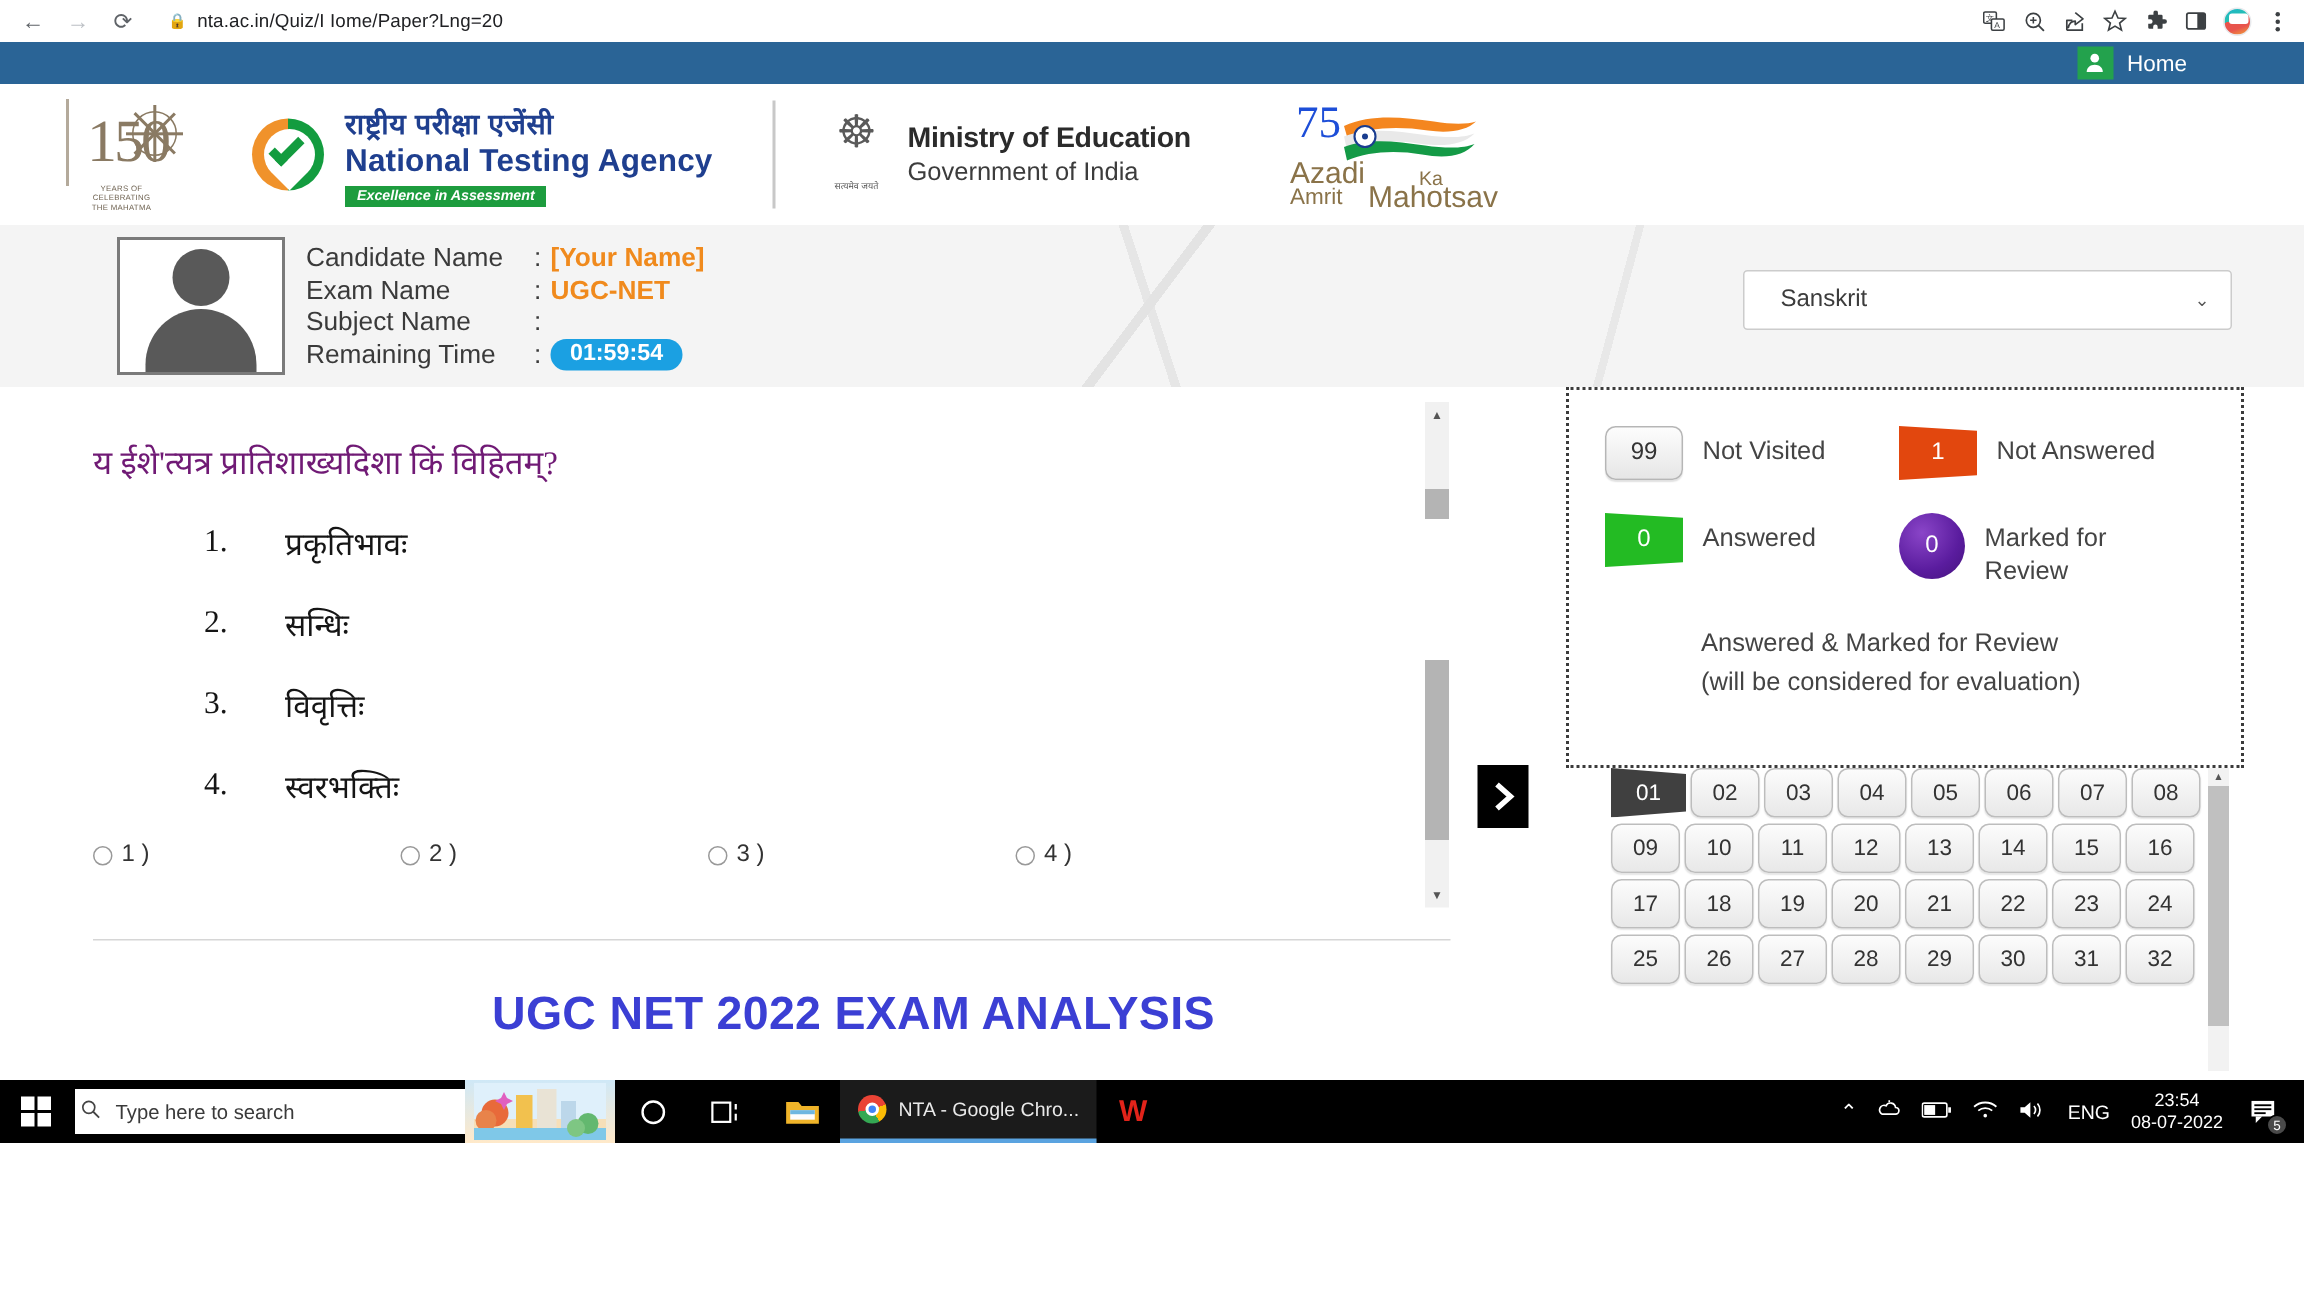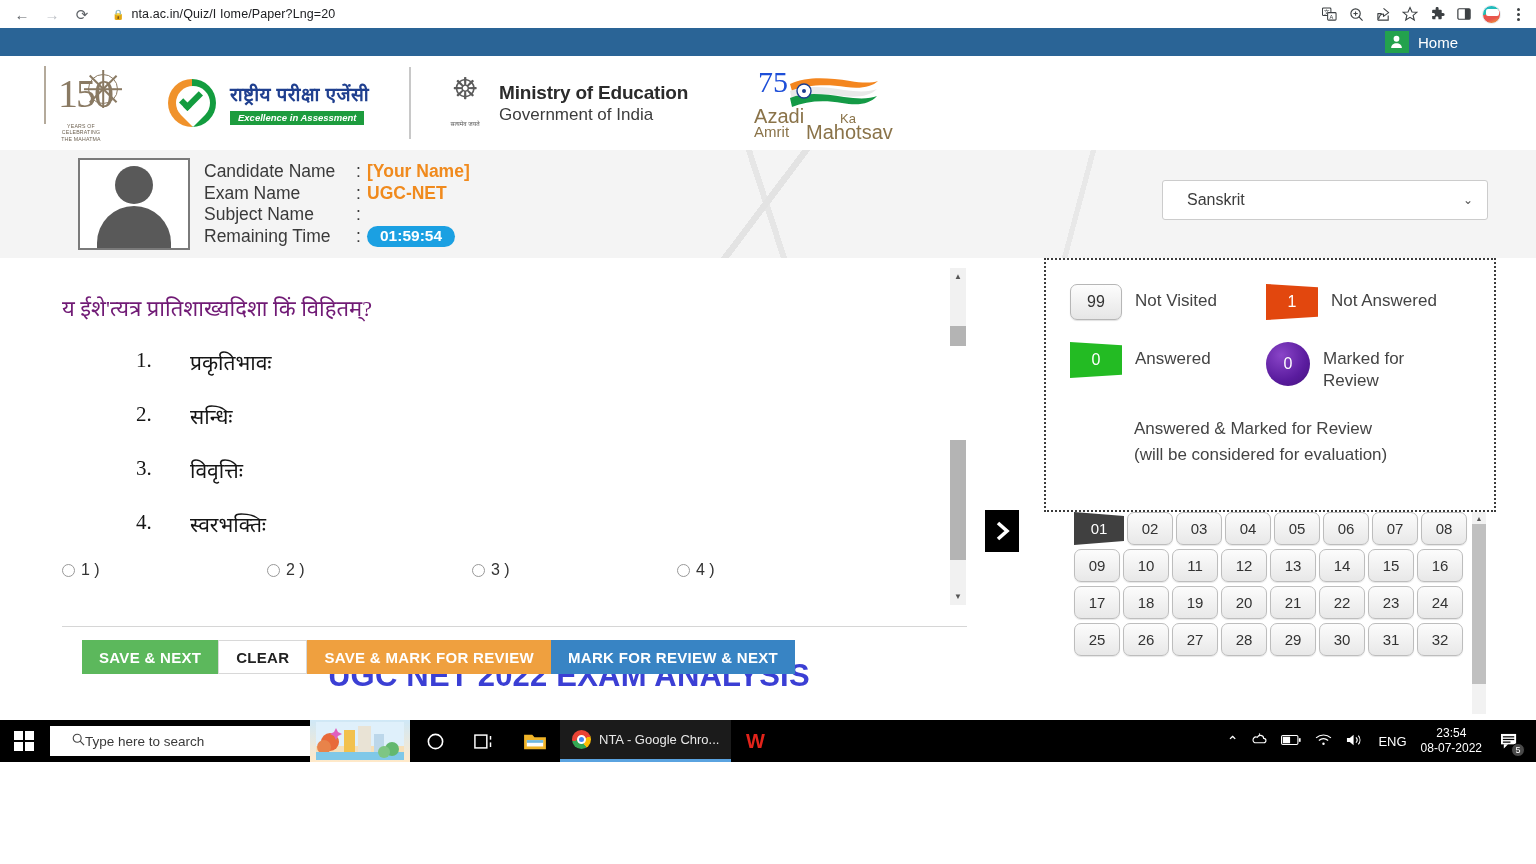--- a/index.html
+++ b/index.html
@@ -346,21 +346,21 @@
     position: absolute; left: 0; top: 720px; width: 1536px; height: 42px;
     background: #000; display: flex; align-items: center; color: #fff;
   }
   .tb-start {
     width: 48px; height: 42px; display: flex; align-items: center; justify-content: center;
   }
   .win-logo { display: grid; grid-template-columns: 9px 9px; grid-template-rows: 9px 9px; gap: 2px;}
   .win-logo i { background: #fff; display: block; }
   .tb-search {
     width: 260px; height: 30px; background: #fff; color: #3a3a3a;
-    display: flex; align-items: center; padding-left: 22px;
+    display: flex; align-items: center; gap: 10px; padding-left: 4px;
     font-size: 13.5px; margin-left: 2px;
   }
   .tb-search .mag { font-size: 14px; color: #444; }
   .tb-widget {
     width: 100px; height: 42px; display:flex; align-items:center; justify-content:center;
     font-size: 22px;
     background: linear-gradient(#cfe8f7, #ffe9c9);
   }
   .tb-ic {
     width: 50px; height: 42px; display: flex; align-items: center; justify-content: center;
@@ -485,20 +485,21 @@
     </div>
 
     <div class="nta-logo">
       <div class="nta-tick">
         <span class="half-o"></span>
           <span class="notch"></span>
           <span class="check"></span>
       </div>
       <div class="nta-text">
         <div class="hi">राष्ट्रीय परीक्षा एजेंसी</div>
+        <div class="en">National Testing Agency</div>
         <div class="tag">Excellence in Assessment</div>
       </div>
     </div>
 
     <div class="divider-v"></div>
 
     <div class="moe">
       <div class="emblem">
         <div class="lions">☸</div>
         <div class="sat">सत्यमेव जयते</div>
@@ -601,26 +602,20 @@
           <span>3 )</span>
         </label>
         <label class="radio-item">
           <span class="radio-circle"></span>
           <span>4 )</span>
         </label>
       </div>
 
       <div class="divider-h"></div>
 
-      <div class="btn-row">
-        <button class="abtn green">SAVE &amp; NEXT</button>
-        <button class="abtn white">CLEAR</button>
-        <button class="abtn orange">SAVE &amp; MARK FOR REVIEW</button>
-        <button class="abtn blue">MARK FOR REVIEW &amp; NEXT</button>
-      </div>
 
       <div class="qscroll top">
         <div class="arrow">▲</div>
         <div class="thumb" style="height:20px;margin-top:42px"></div>
       </div>
       <div class="qscroll bot">
         <div class="thumb" style="height:120px"></div>
         <div class="arrow" style="margin-top:28px">▼</div>
       </div>
 

